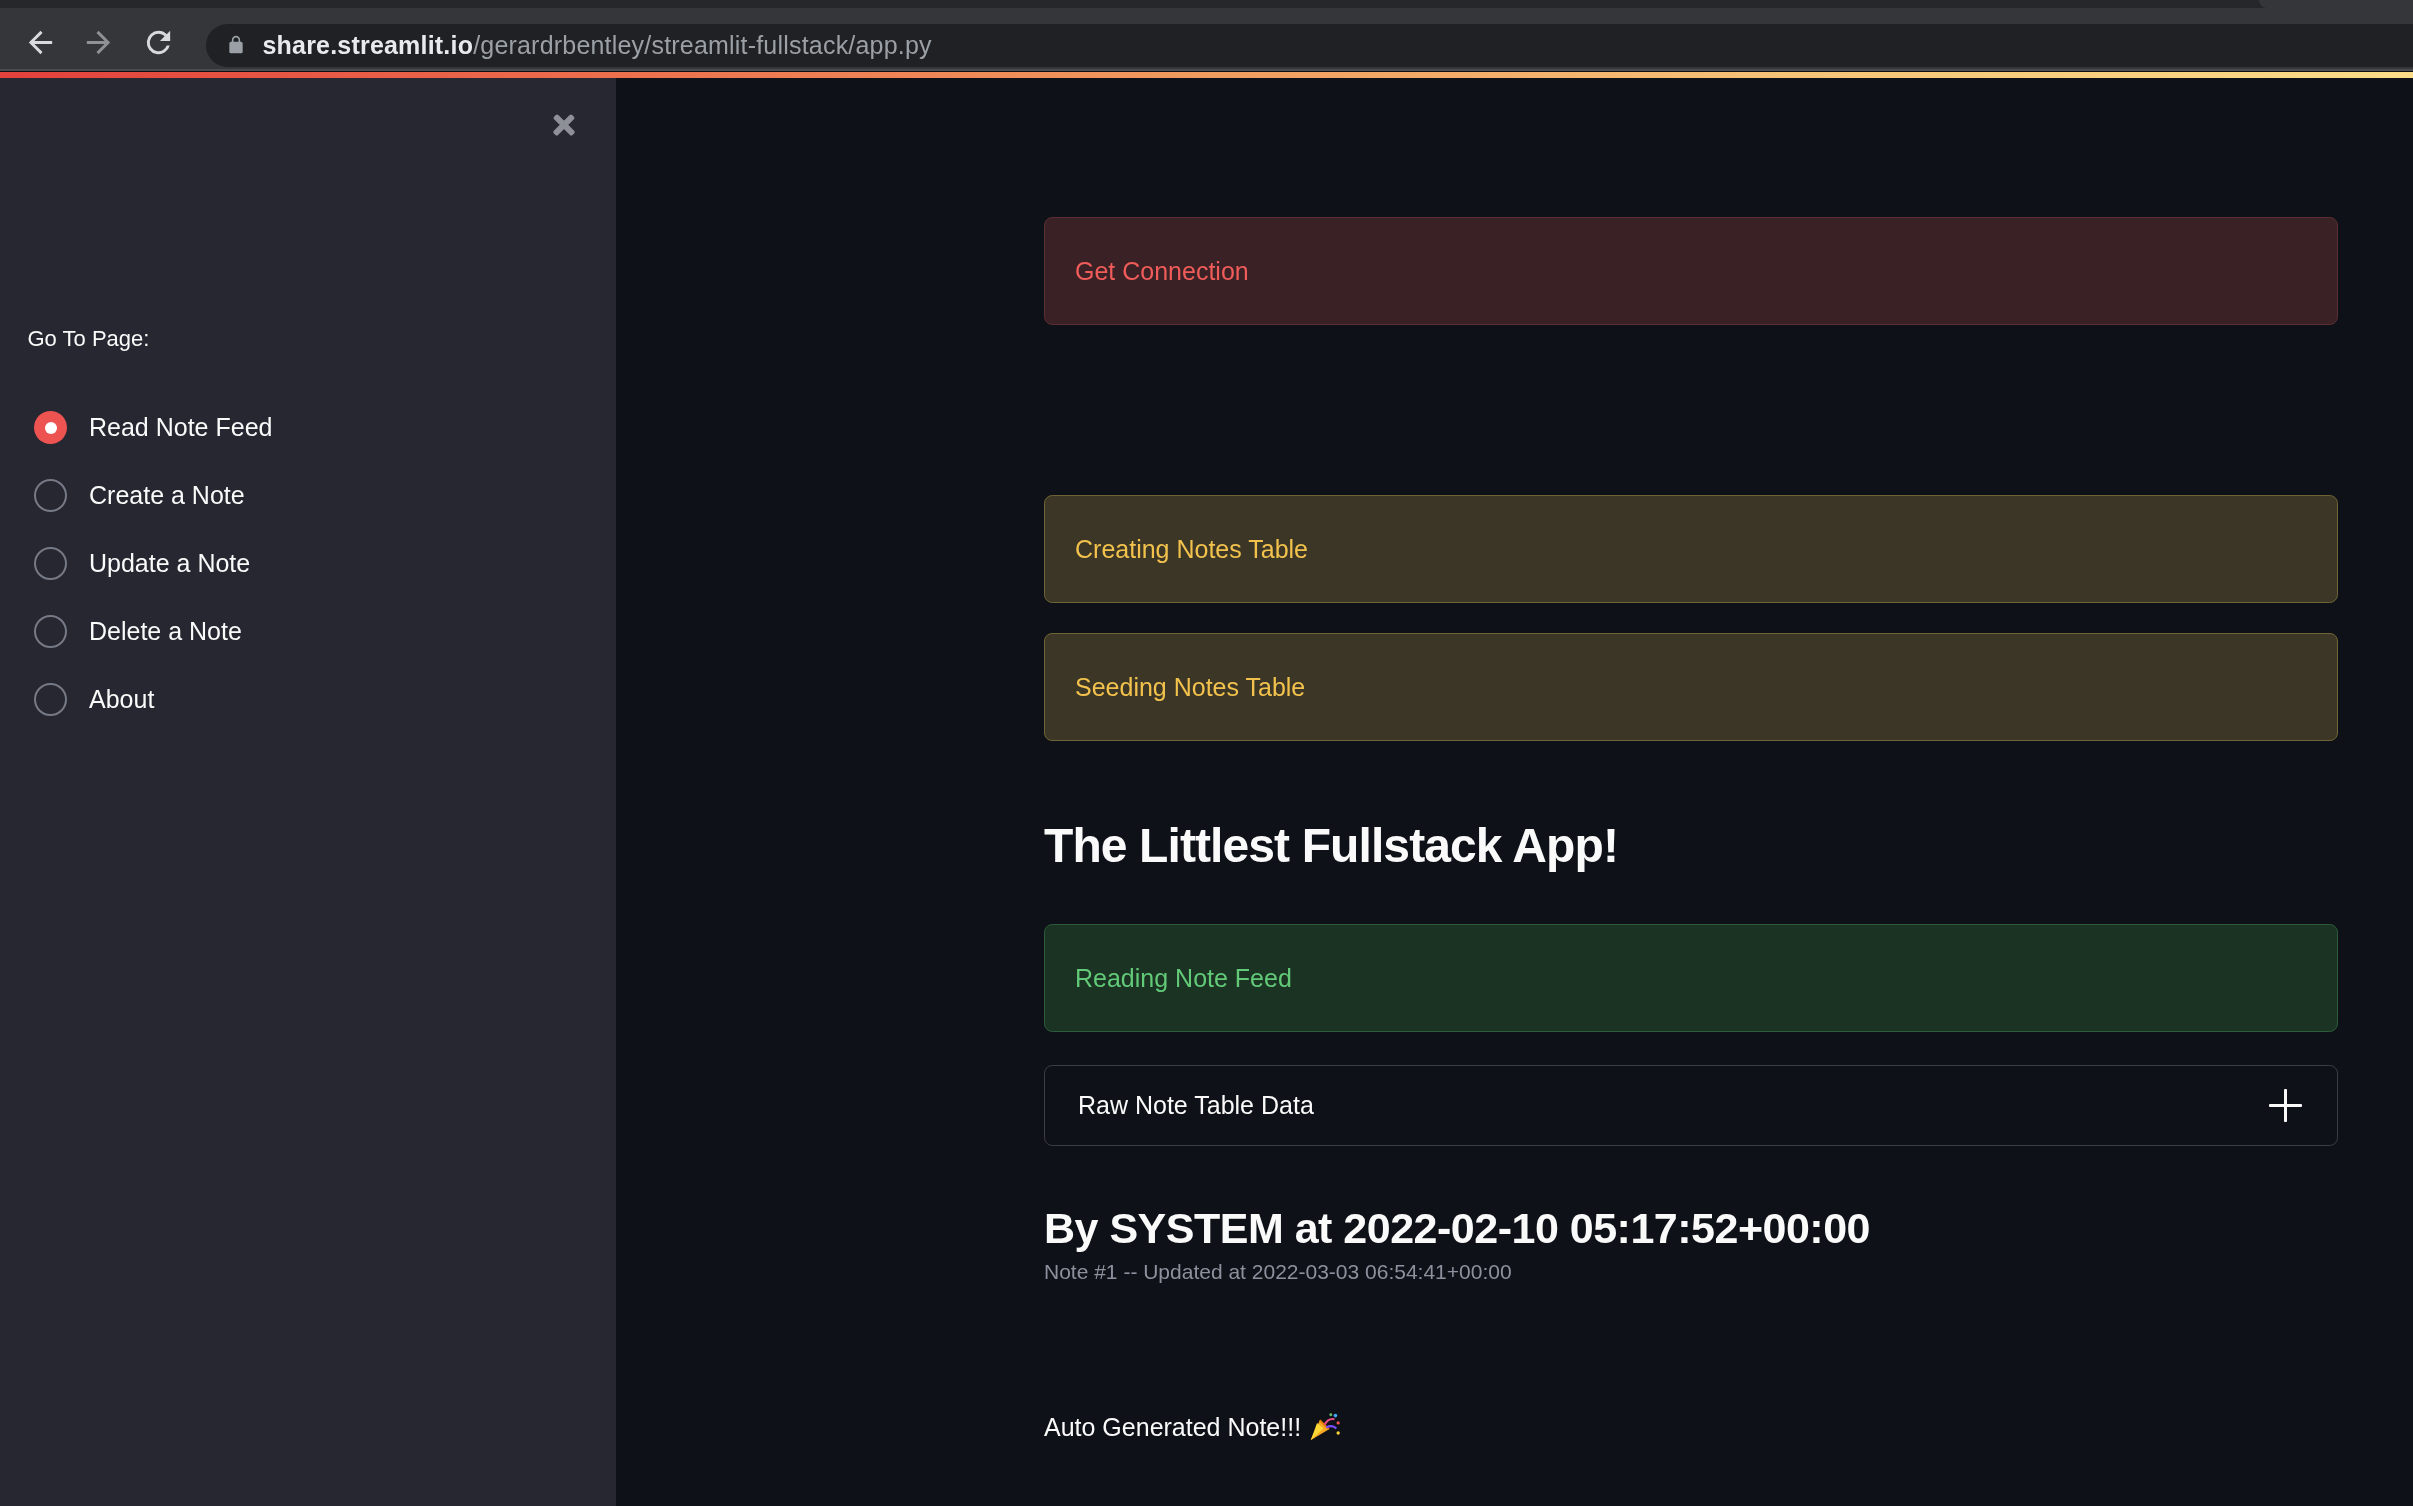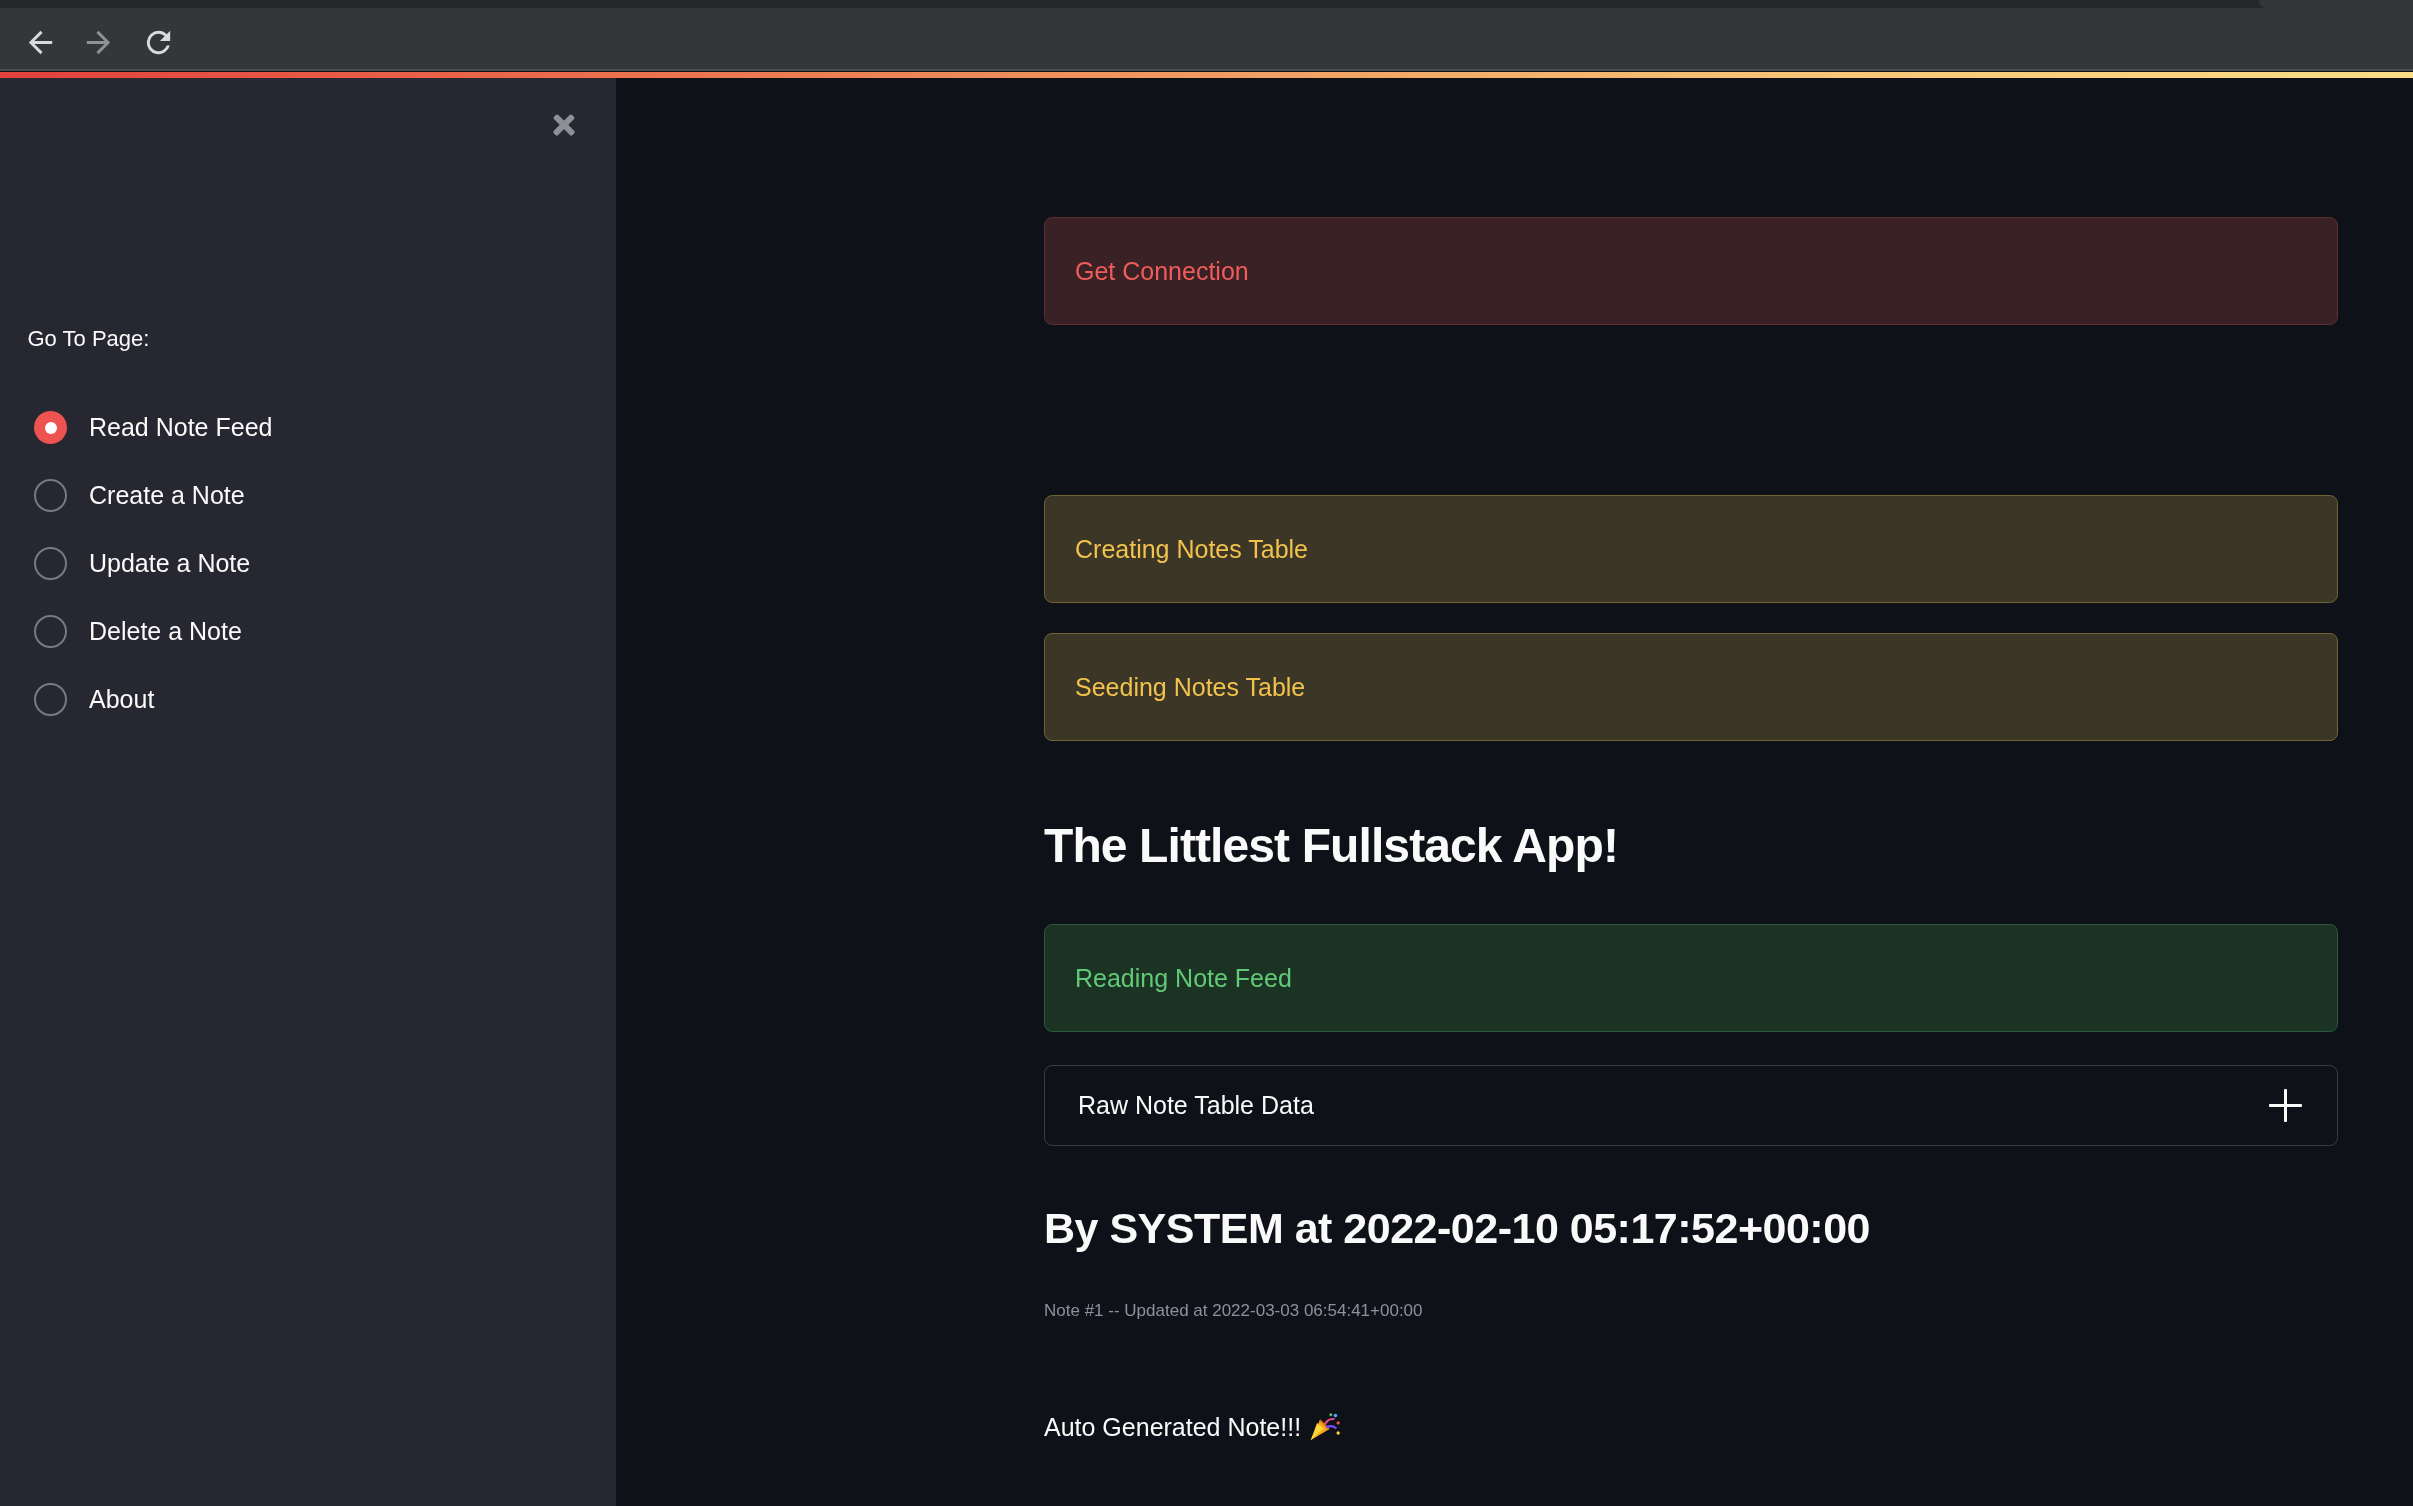--- a/index.html
+++ b/index.html
@@ -61,21 +61,21 @@
     top:987px;height:81px;border:1.8px solid #3c3e44;border-radius:8.3px;
     display:flex;align-items:center;justify-content:space-between;
     padding:8px 33px;cursor:pointer;background:transparent;
   }
   .expander-label{font-size:25px;color:#fafafa;}
   .plus-icon{position:relative;width:37px;height:37px;flex:0 0 auto;}
   .plus-icon .p{position:absolute;background:#fafafa;border-radius:0.9px;}
   .plus-icon .ph{left:1.8px;top:16.5px;width:33px;height:3.7px;}
   .plus-icon .pv{left:16.5px;top:1.8px;width:3.7px;height:33px;}
   .note-heading{top:1126px;font-size:43px;font-weight:700;letter-spacing:-0.5px;color:#fafafa;white-space:nowrap;}
-  .note-caption{top:1223px;font-size:17px;color:#8e919d;}
+  .note-caption{top:1182px;font-size:21px;color:#8e919d;}
   .note-body{top:1289px;font-size:25px;color:#fafafa;display:flex;align-items:center;gap:6px;margin-top:44px;}
   .emoji{width:33px;height:33px;flex:0 0 auto;}
   svg{display:block;}
 </style>
 </head>
 <body>
 
 <div class="screen">
 
   <div class="tabstrip">
@@ -98,20 +98,28 @@
       </span>
     </button>
     <button class="navbtn btn-reload">
       <span>
         <svg viewBox="0 0 24 24" width="33" height="33">
             <path fill="#d8dadd" d="M17.65 6.35A7.95 7.95 0 0 0 12 4a8 8 0 1 0 7.73 10h-2.08A6 6 0 1 1 12 6c1.66 0 3.14.69 4.22 1.78L13 11h7V4l-2.35 2.35z"></path>
           </svg>
       </span>
     </button>
 
+    <div class="urlbar">
+      <span>
+        <svg class="lock" viewBox="0 0 24 24">
+            <path fill="#9aa0a6" d="M18 8h-1V6a5 5 0 0 0-10 0v2H6a2 2 0 0 0-2 2v10a2 2 0 0 0 2 2h12a2 2 0 0 0 2-2V10a2 2 0 0 0-2-2zM9 6a3 3 0 0 1 6 0v2H9V6z"></path>
+          </svg>
+      </span>
+      <span class="urltext"><span class="url-host">share.streamlit.io</span><span class="url-path">/gerardrbentley/streamlit-fullstack/app.py</span></span>
+    </div>
   </div>
 
   <div class="decoration"></div>
 
   <div class="sidebar">
     <button class="close-x">
       <span class="bar b1"></span>
       <span class="bar b2"></span>
     </button>
 

